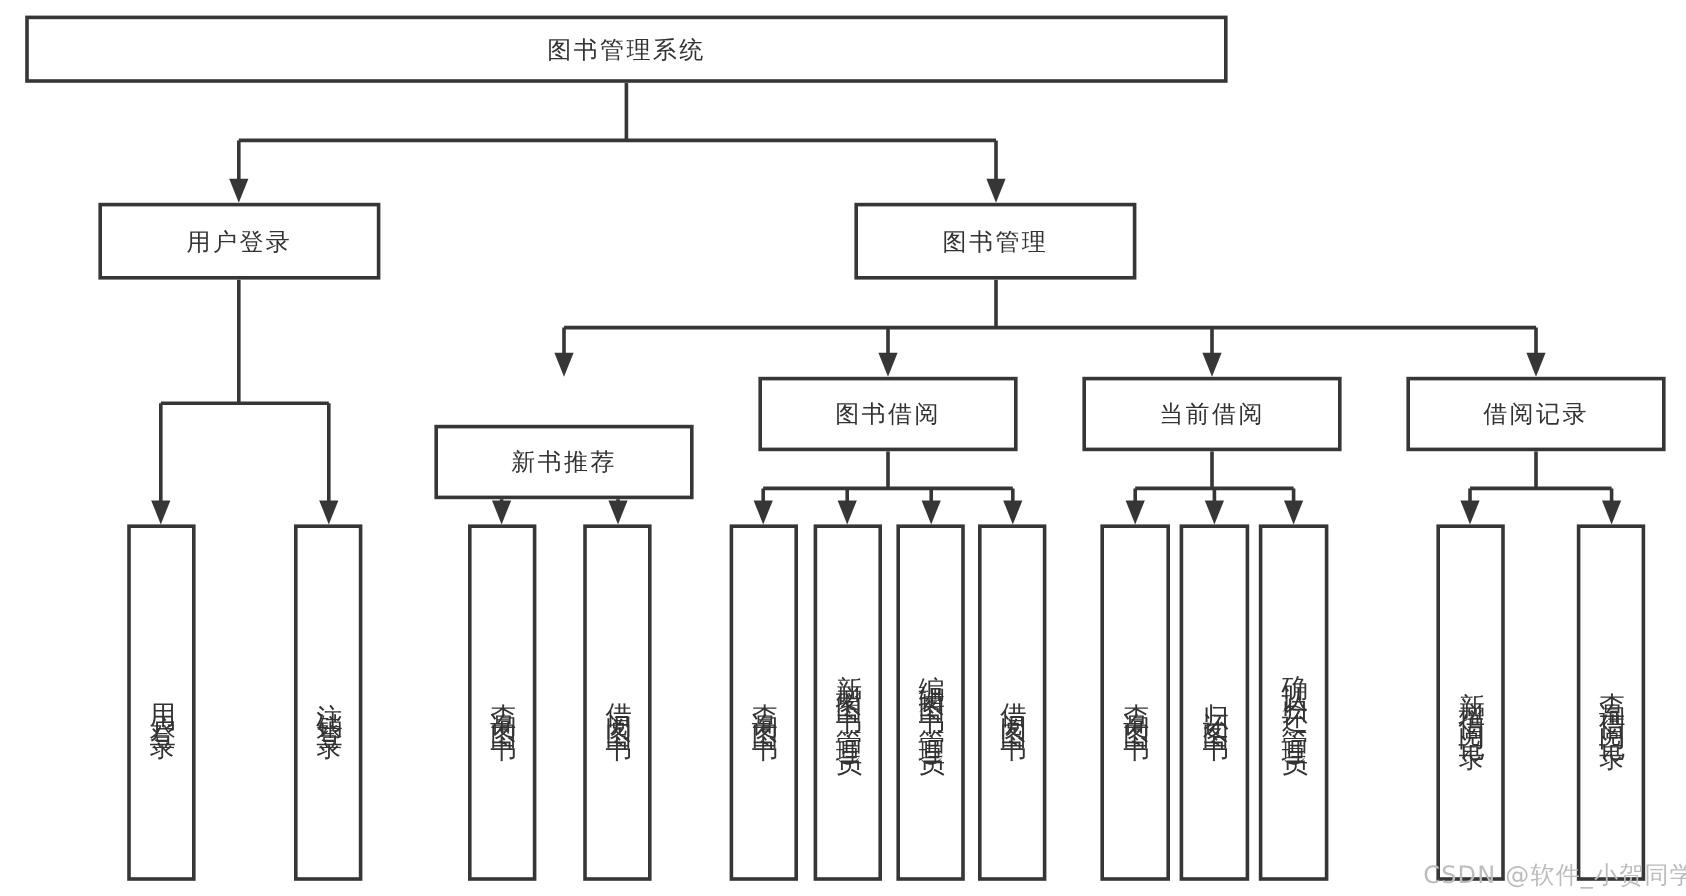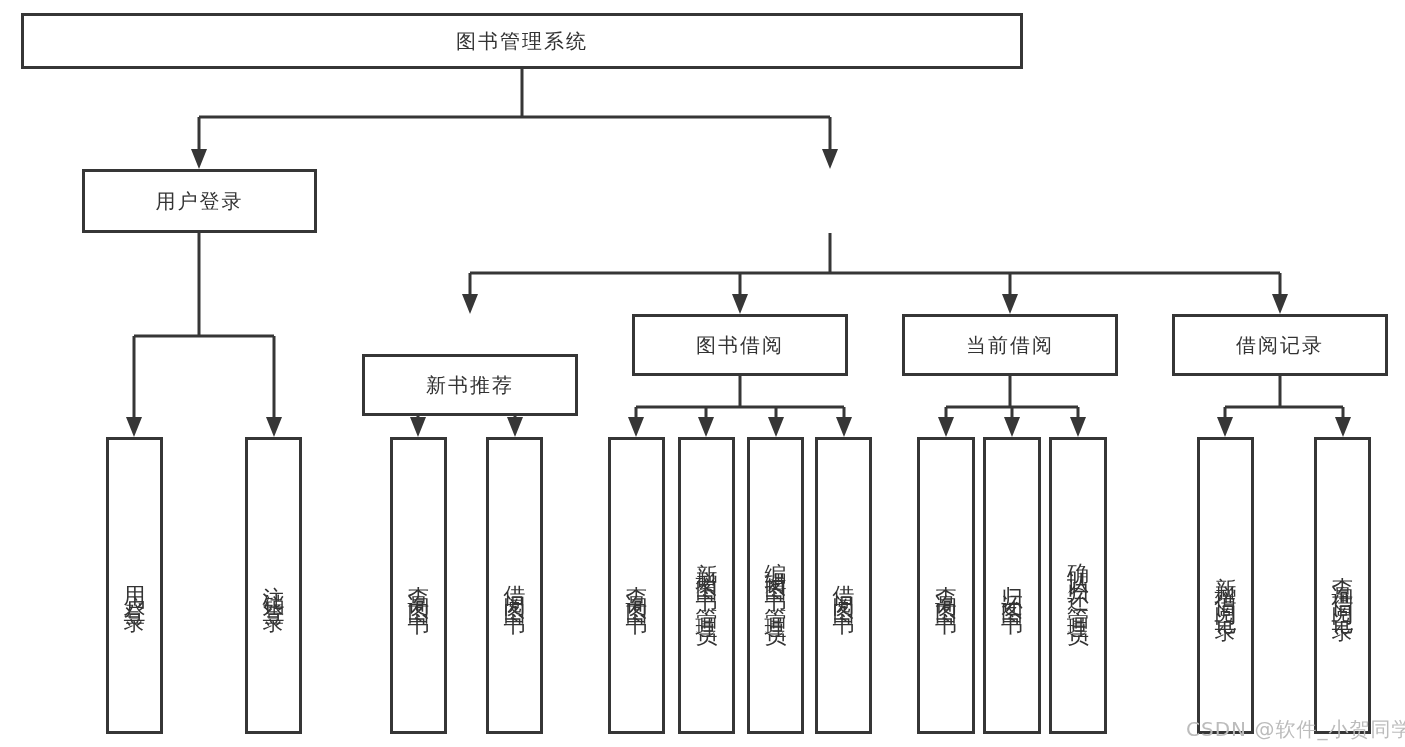--- a/index.html
+++ b/index.html
@@ -81,20 +81,23 @@
     </g>
   </svg>
 
   <div class="node" style="left:21px;top:13px;width:1002px;height:56px;">
     <span>图书管理系统</span>
   </div>
 
   <div class="node" style="left:82px;top:169px;width:235px;height:64px;">
     <span>用户登录</span>
   </div>
+  <div class="node" style="left:712px;top:169px;width:235px;height:64px;">
+    <span>图书管理</span>
+  </div>
 
   <div class="node" style="left:362px;top:314px;width:216px;height:62px;margin-top:40px;">
     <span>新书推荐</span>
   </div>
   <div class="node" style="left:902px;top:314px;width:216px;height:62px;">
     <span>当前借阅</span>
   </div>
   <div class="node" style="left:632px;top:314px;width:216px;height:62px;">
     <span>图书借阅</span>
   </div>

